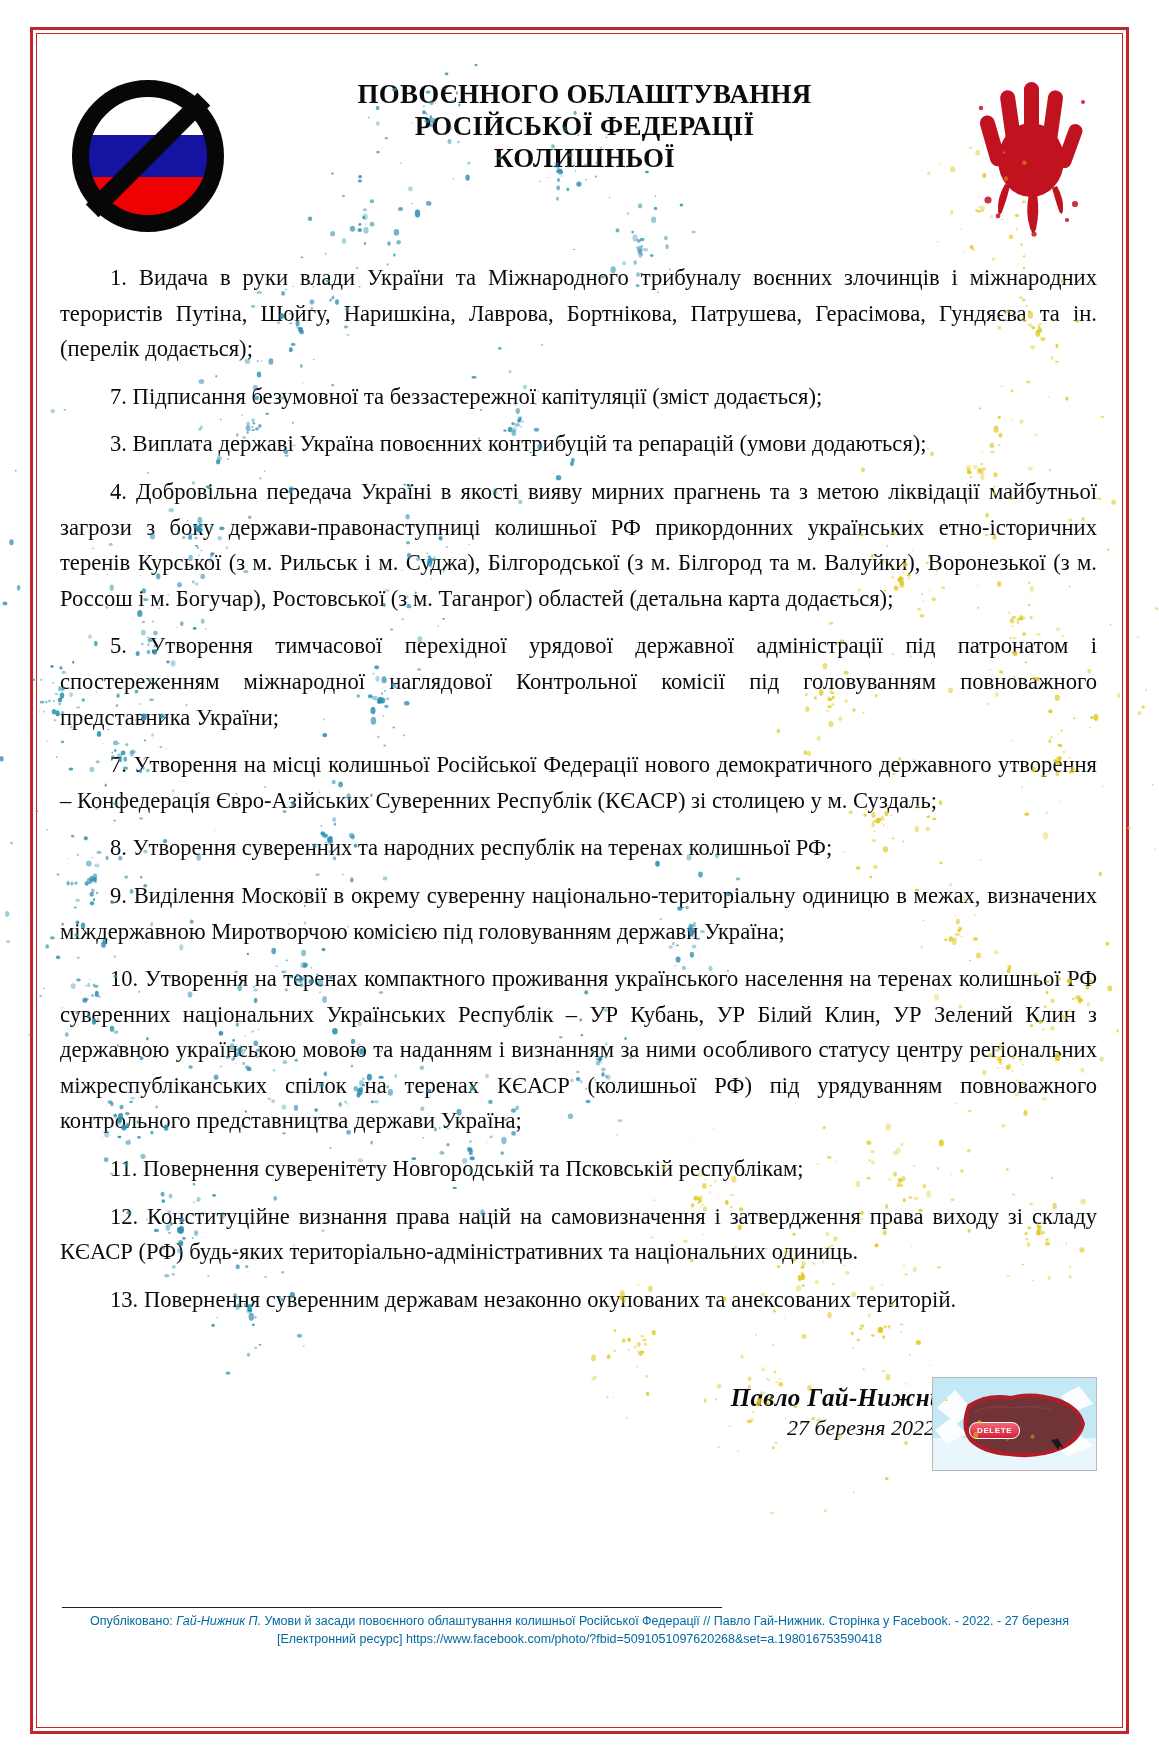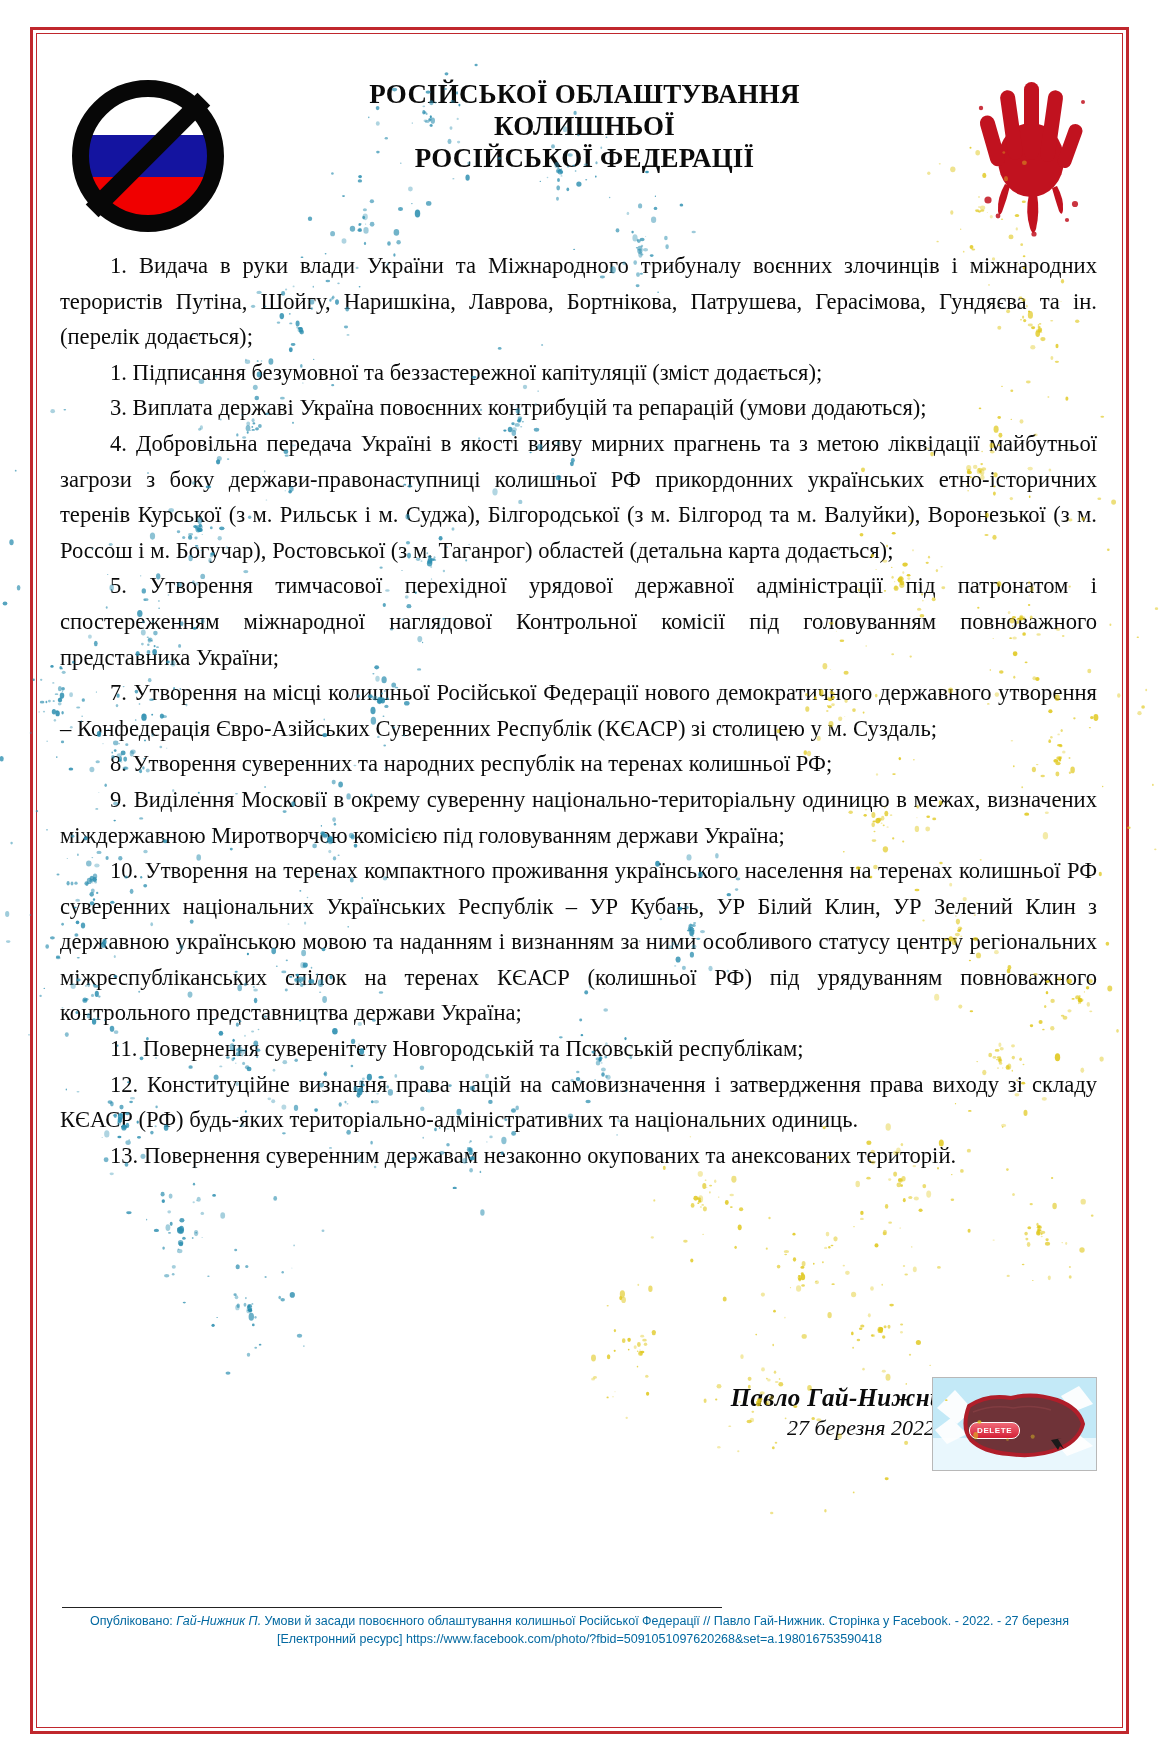--- a/index.html
+++ b/index.html
@@ -81,21 +81,21 @@
     position:absolute;
     left:60px;top:248px;right:62px;
     z-index:3;
     font-size:22.6px;
     line-height:35.6px;
     text-align:justify;
     text-justify:inter-word;
     hyphens:none;
   }
   .body-text p{
-    margin:0 0 0 0;
+    margin:12px 0 0 0;
     text-indent:50px;
   }
   
   .sign{
     position:absolute;
     left:60px;right:62px;top:1382px;
     z-index:3;
     text-align:right;
     padding-right:140px;
   }
@@ -159,23 +159,23 @@
       <div class="nr-flag">
         <i class="w"></i>
         <i class="b"></i>
         <i class="r"></i>
       </div>
       <div class="nr-ring"></div>
       <div class="nr-bar"></div>
     </div>
 
     <div class="title">
-      <span class="l">РОСІЙСЬКОЇ ОБЛАШТУВАННЯ</span>
+      <span class="l">ПОВОЄННОГО ОБЛАШТУВАННЯ</span>
+      <span class="l">РОСІЙСЬКОЇ ФЕДЕРАЦІЇ</span>
       <span class="l">КОЛИШНЬОЇ</span>
-      <span class="l">РОСІЙСЬКОЇ ФЕДЕРАЦІЇ</span>
     </div>
 
     <svg class="hand" viewBox="0 0 120 170">
       <g fill="#c1121f">
         <ellipse cx="60" cy="92" rx="33" ry="37"></ellipse>
         <rect x="14" y="47" width="15" height="52" rx="7.5" transform="rotate(-16 21 73)"></rect>
         <rect x="33" y="22" width="15" height="70" rx="7.5" transform="rotate(-8 40 57)"></rect>
         <rect x="53" y="14" width="15" height="78" rx="7.5" transform="rotate(0 60 53)"></rect>
         <rect x="73" y="22" width="15" height="72" rx="7.5" transform="rotate(8 80 58)"></rect>
         <rect x="92" y="55" width="14" height="46" rx="7" transform="rotate(20 99 78)"></rect>
@@ -190,21 +190,21 @@
         <circle cx="96" cy="152" r="2.1"></circle>
         <circle cx="63" cy="166" r="2.6"></circle>
         <circle cx="10" cy="40" r="2.2"></circle>
         <circle cx="112" cy="34" r="2.0"></circle>
       </g>
     </svg>
   </div>
 
   <div class="body-text">
     <p>1. Видача в руки влади України та Міжнародного трибуналу воєнних злочинців і міжнародних терористів Путіна, Шойгу, Наришкіна, Лаврова, Бортнікова, Патрушева, Герасімова, Гундяєва та ін. (перелік додається);</p>
-    <p>1. Підписання безумовної та беззастережної капітуляції (зміст додається);</p>
+    <p>7. Підписання безумовної та беззастережної капітуляції (зміст додається);</p>
     <p>3. Виплата державі Україна повоєнних контрибуцій та репарацій (умови додаються);</p>
     <p>4. Добровільна передача Україні в якості вияву мирних прагнень та з метою ліквідації майбутньої загрози з боку держави-правонаступниці колишньої РФ прикордонних українських етно-історичних теренів Курської (з м. Рильськ і м. Суджа), Білгородської (з м. Білгород та м. Валуйки), Воронезької (з м. Россош і м. Богучар), Ростовської (з м. Таганрог) областей (детальна карта додається);</p>
     <p>5. Утворення тимчасової перехідної урядової державної адміністрації під патронатом і спостереженням міжнародної наглядової Контрольної комісії під головуванням повноважного представника України;</p>
     <p>7. Утворення на місці колишньої Російської Федерації нового демократичного державного утворення – Конфедерація Євро-Азійських Суверенних Республік (КЄАСР) зі столицею у м. Суздаль;</p>
     <p>8. Утворення суверенних та народних республік на теренах колишньої РФ;</p>
     <p>9. Виділення Московії в окрему суверенну національно-територіальну одиницю в межах, визначених міждержавною Миротворчою комісією під головуванням держави Україна;</p>
     <p>10. Утворення на теренах компактного проживання українського населення на теренах колишньої РФ суверенних національних Українських Республік – УР Кубань, УР Білий Клин, УР Зелений Клин з державною українською мовою та наданням і визнанням за ними особливого статусу центру регіональних міжреспубліканських спілок на теренах КЄАСР (колишньої РФ) під урядуванням повноважного контрольного представництва держави Україна;</p>
     <p>11. Повернення суверенітету Новгородській та Псковській республікам;</p>
     <p>12. Конституційне визнання права націй на самовизначення і затвердження права виходу зі складу КЄАСР (РФ) будь-яких територіально-адміністративних та національних одиниць.</p>
     <p>13. Повернення суверенним державам незаконно окупованих та анексованих територій.</p>

